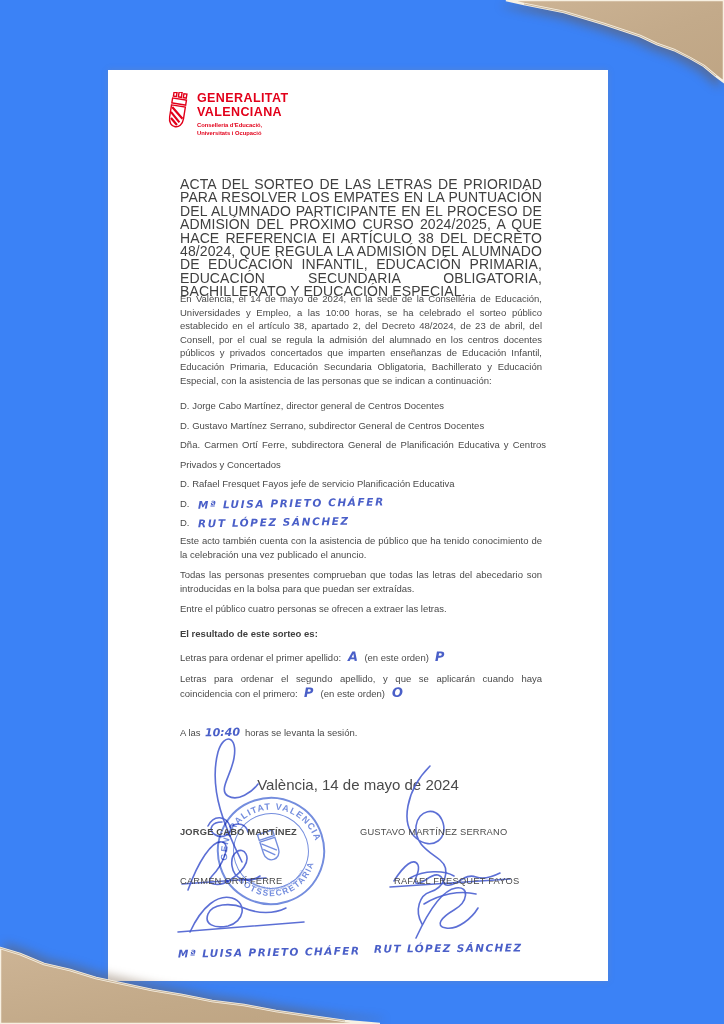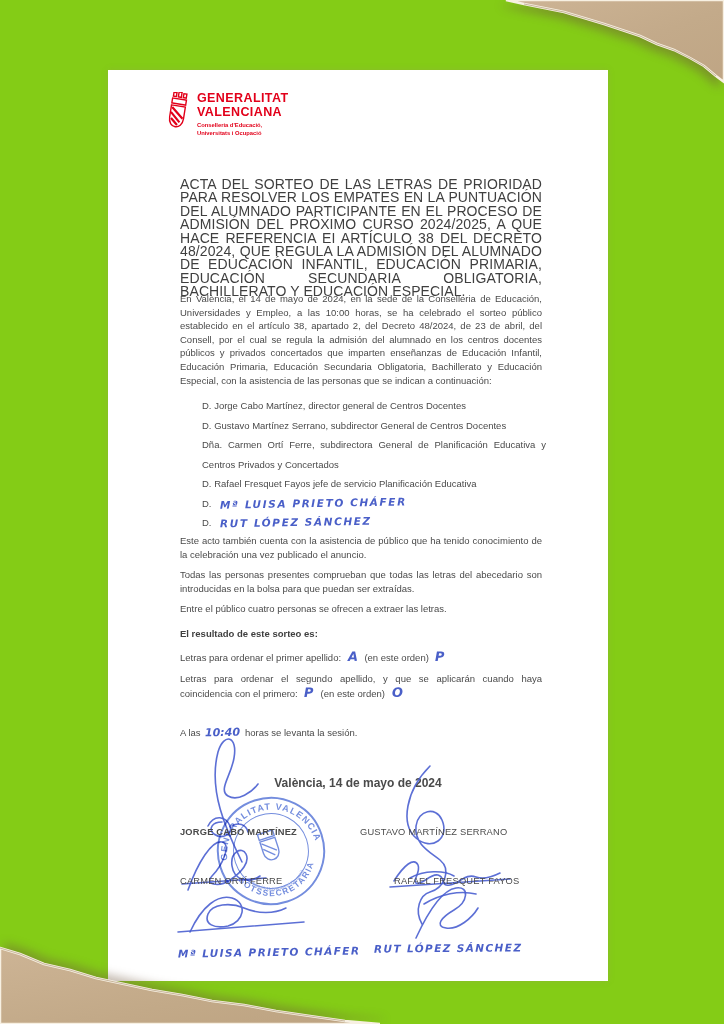--- a/index.html
+++ b/index.html
@@ -1,19 +1,19 @@
 <!DOCTYPE html>
 <html><head>
 <meta charset="utf-8">
 <style>
   html,body{margin:0;padding:0;}
   .canvas{
     position:relative;
     width:724px;height:1024px;
-    background:#84cc16;
+    background:#3b82f6;
     overflow:hidden;
     font-family:"Liberation Sans",sans-serif;
   }
   .page{
     position:absolute;
     left:108px;top:70px;
     width:500px;height:911px;
     background:#ffffff;
     box-shadow:0 0 6px rgba(160,140,110,.25);
   }
@@ -32,28 +32,28 @@
     font-size:9.5px;line-height:13.6px;color:#4a4a4a;text-align:justify;
   }
   .p-intro{top:222px;}
   .p-public{top:464px;}
   .p-letras{top:498px;}
   .p-entre{top:532px;text-align:left;}
   .attendees{
     position:absolute;left:72px;top:326px;width:366px;margin:0;padding:0;
     list-style:none;font-size:9.5px;color:#4a4a4a;
   }
-  .attendees li{line-height:19.5px;text-align:justify;margin-left:22px;}
+  .attendees li{line-height:19.5px;text-align:justify;}
   .result-h{position:absolute;left:72px;top:558px;margin:0;font-size:9.5px;font-weight:bold;color:#3f3f3f;}
   .r-line1{top:580px;text-align:left;}
   .r-line2{top:602px;}
   .closing{top:656px;text-align:left;}
   .dateline{
     position:absolute;left:0;top:706px;width:100%;margin:0;
-    font-size:12px;color:#4a4a4a;text-align:center;font-weight:bold;
+    font-size:15px;color:#4a4a4a;text-align:center;
   }
   
   .hand{
     color:#4a5fc8;font-family:"DejaVu Sans",sans-serif;font-style:italic;
     display:inline-block;transform:rotate(-1deg);
   }
   .hand-letter{font-size:13px;font-weight:bold;padding:0 4px;}
   .hand-time{font-size:11px;font-weight:bold;padding:0 2px;}
   .hand-name-inline{font-size:10.5px;letter-spacing:1.6px;margin-left:8px;font-weight:bold;}
   .hand-name{position:absolute;font-size:10.5px;letter-spacing:1.4px;font-weight:bold;}

